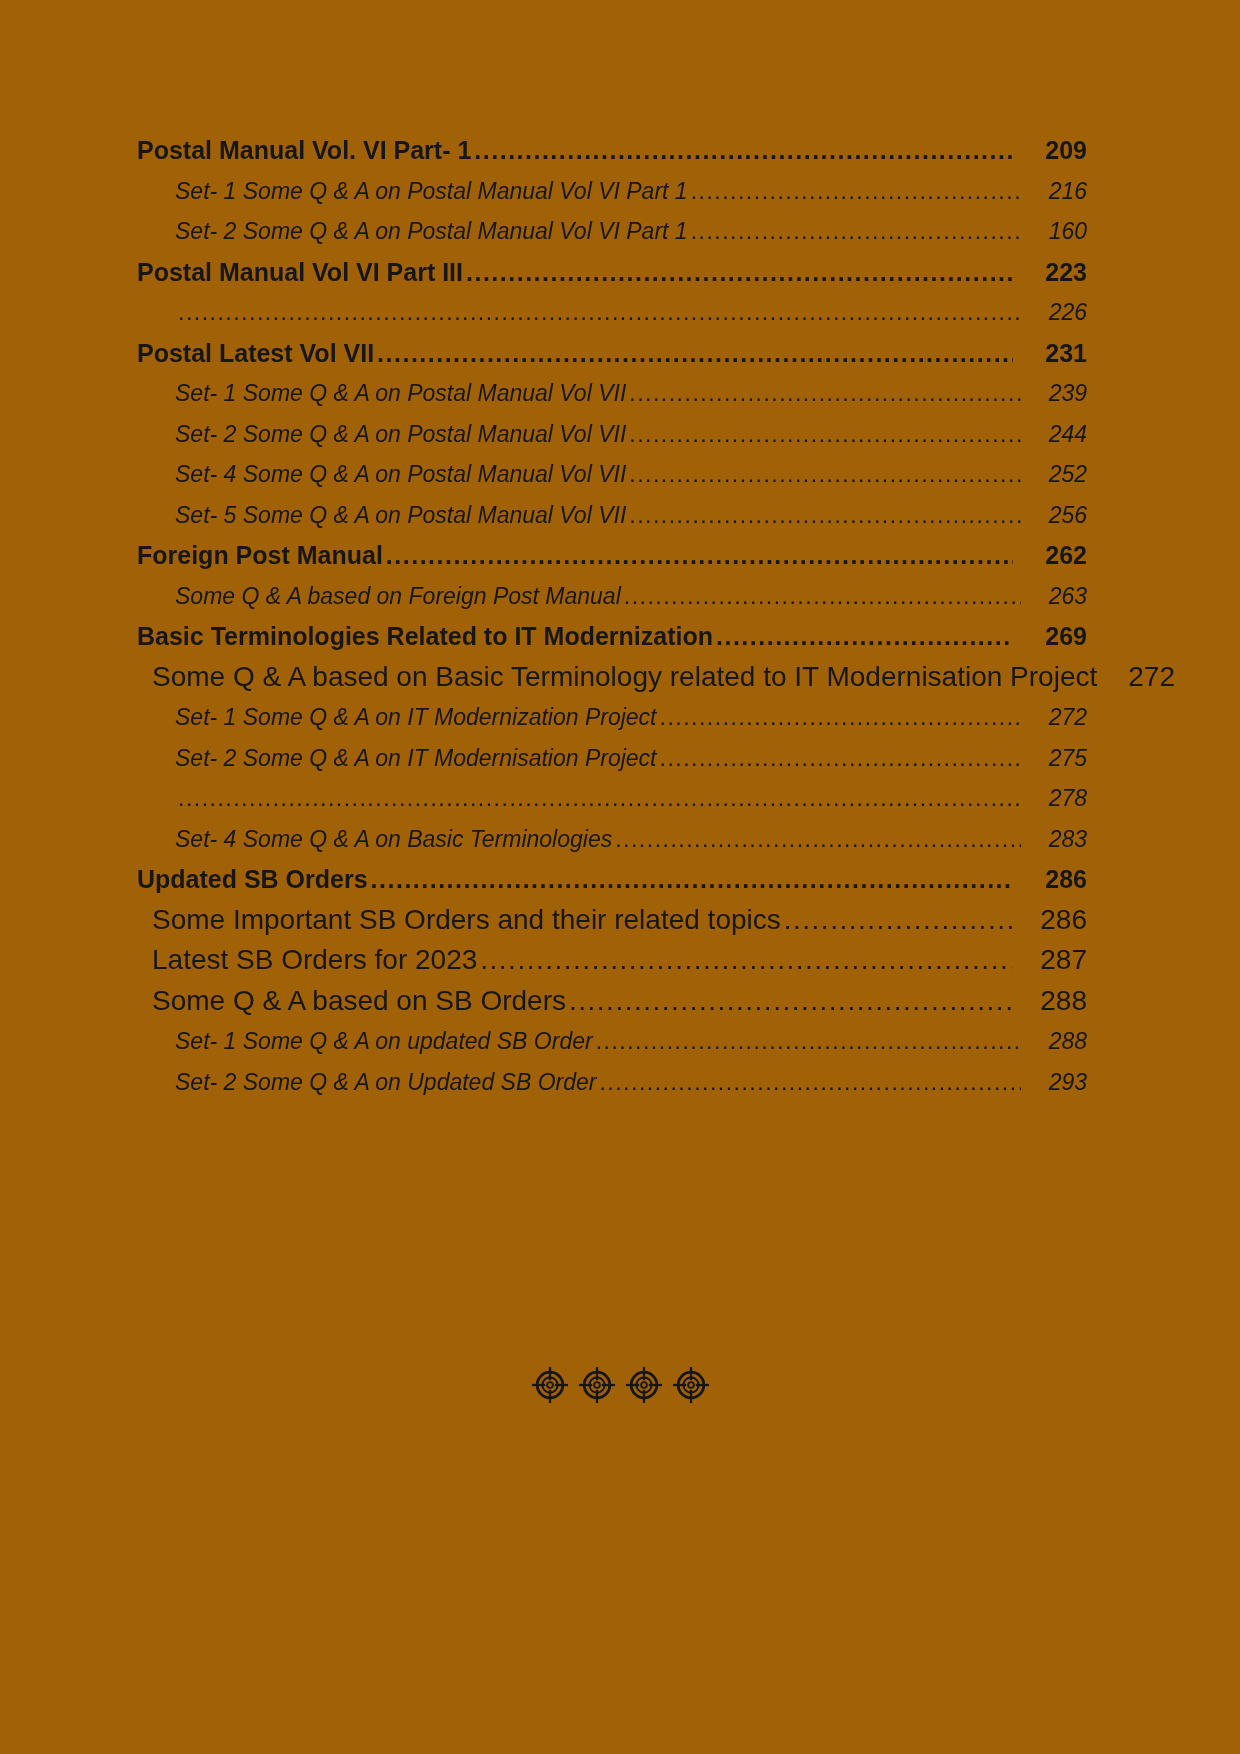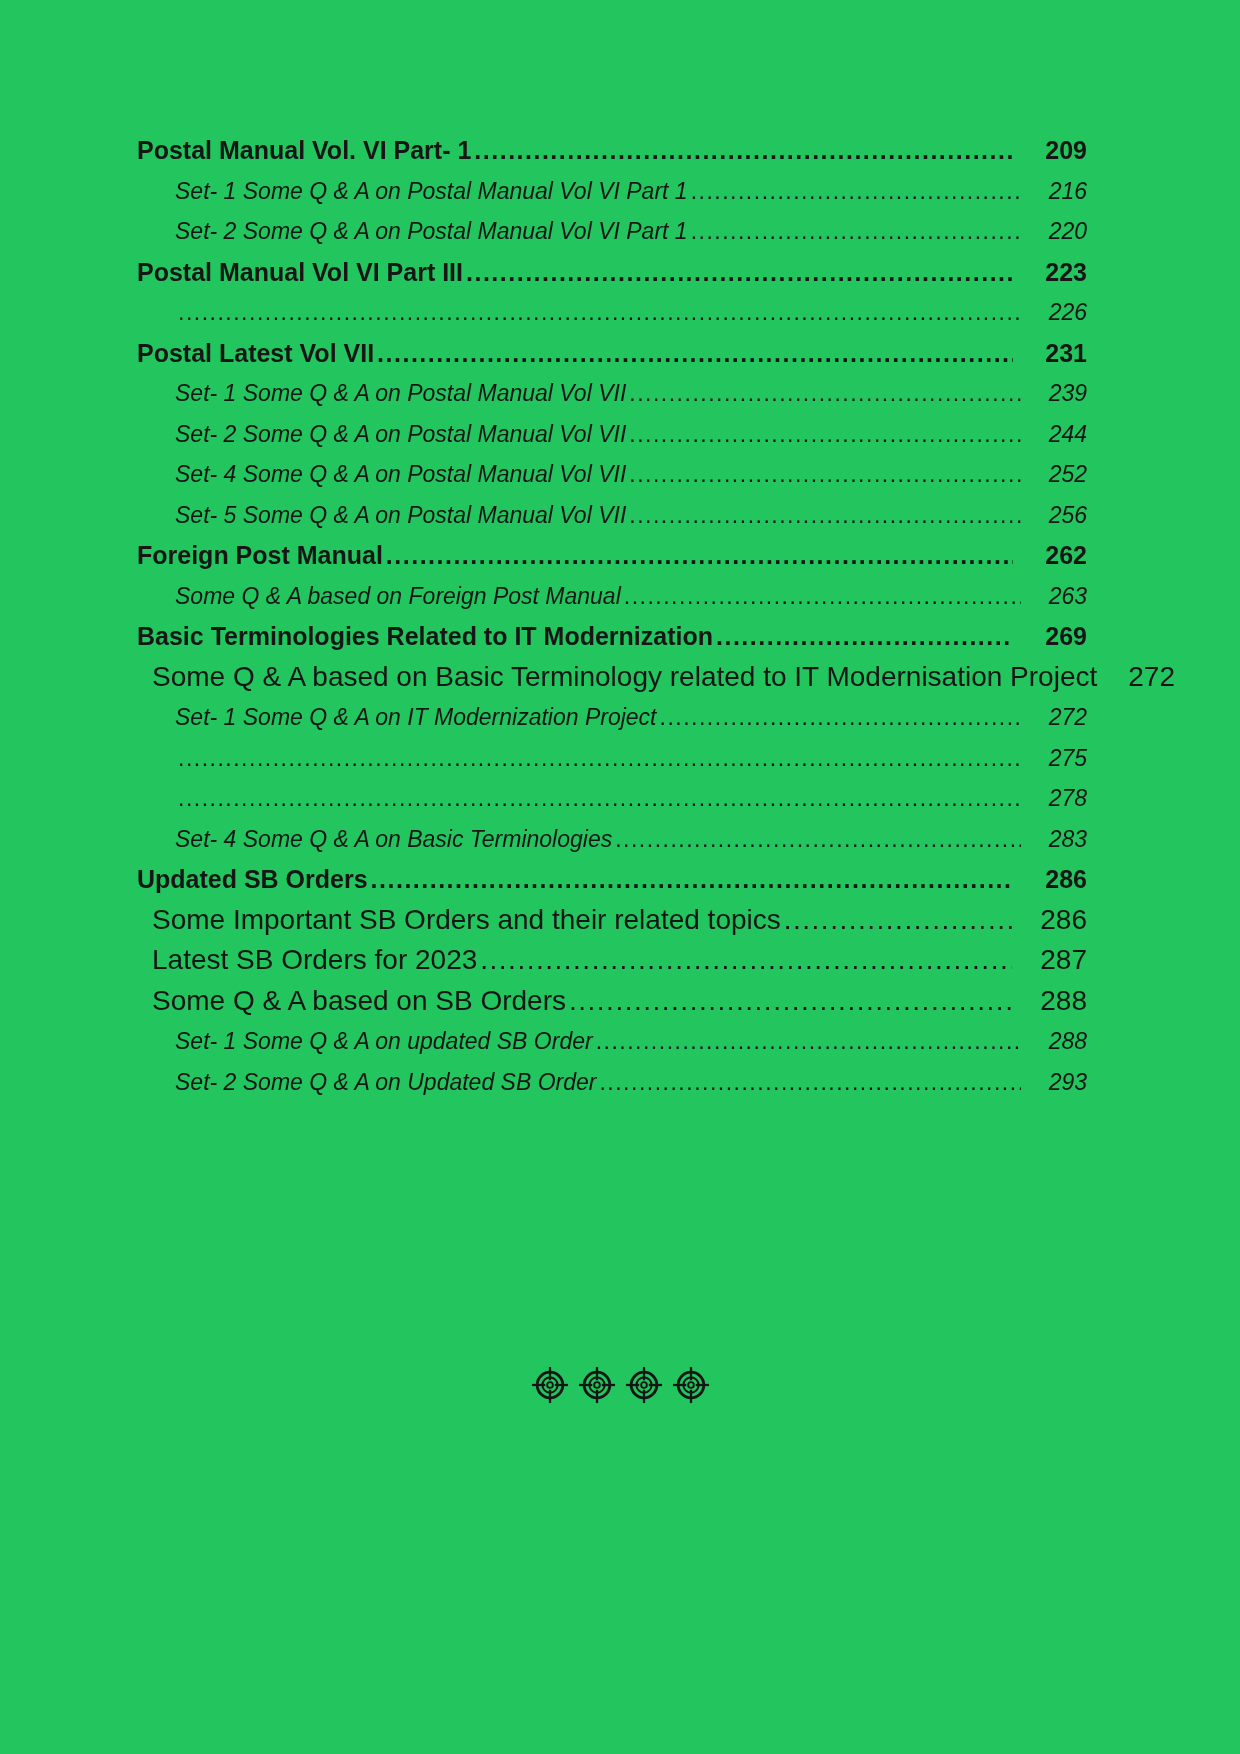--- a/index.html
+++ b/index.html
@@ -6,21 +6,21 @@
     margin: 0;
     padding: 0;
     background: #ffffff;
     font-family: "Liberation Sans", sans-serif;
     color: #161616;
   }
   .page {
     position: relative;
     width: 1240px;
     height: 1754px;
-    background: #22c55e;
+    background: #a16207;
     overflow: hidden;
   }
   .toc {
     position: absolute;
     top: 130px;
     left: 137px;
     width: 950px;
   }
   .row {
     display: flex;
@@ -84,21 +84,21 @@
       <span class="p">209</span>
     </div>
       <div class="row sub">
       <span class="t">Set- 1 Some Q &amp; A on Postal Manual Vol VI Part 1</span>
       <span class="dots"></span>
       <span class="p">216</span>
     </div>
       <div class="row sub">
       <span class="t">Set- 2 Some Q &amp; A on Postal Manual Vol VI Part 1</span>
       <span class="dots"></span>
-      <span class="p">220</span>
+      <span class="p">160</span>
     </div>
       <div class="row h1">
       <span class="t">Postal Manual Vol VI Part III</span>
       <span class="dots"></span>
       <span class="p">223</span>
     </div>
       <div class="row sub">
       <span class="dots"></span>
       <span class="p">226</span>
     </div>
@@ -146,20 +146,21 @@
       <span class="t">Some Q &amp; A based on Basic Terminology related to IT Modernisation Project</span>
       <span class="dots"></span>
       <span class="p">272</span>
     </div>
       <div class="row sub">
       <span class="t">Set- 1 Some Q &amp; A on IT Modernization Project</span>
       <span class="dots"></span>
       <span class="p">272</span>
     </div>
       <div class="row sub">
+      <span class="t">Set- 2 Some Q &amp; A on IT Modernisation Project</span>
       <span class="dots"></span>
       <span class="p">275</span>
     </div>
       <div class="row sub">
       <span class="dots"></span>
       <span class="p">278</span>
     </div>
       <div class="row sub">
       <span class="t">Set- 4 Some Q &amp; A on Basic Terminologies</span>
       <span class="dots"></span>

